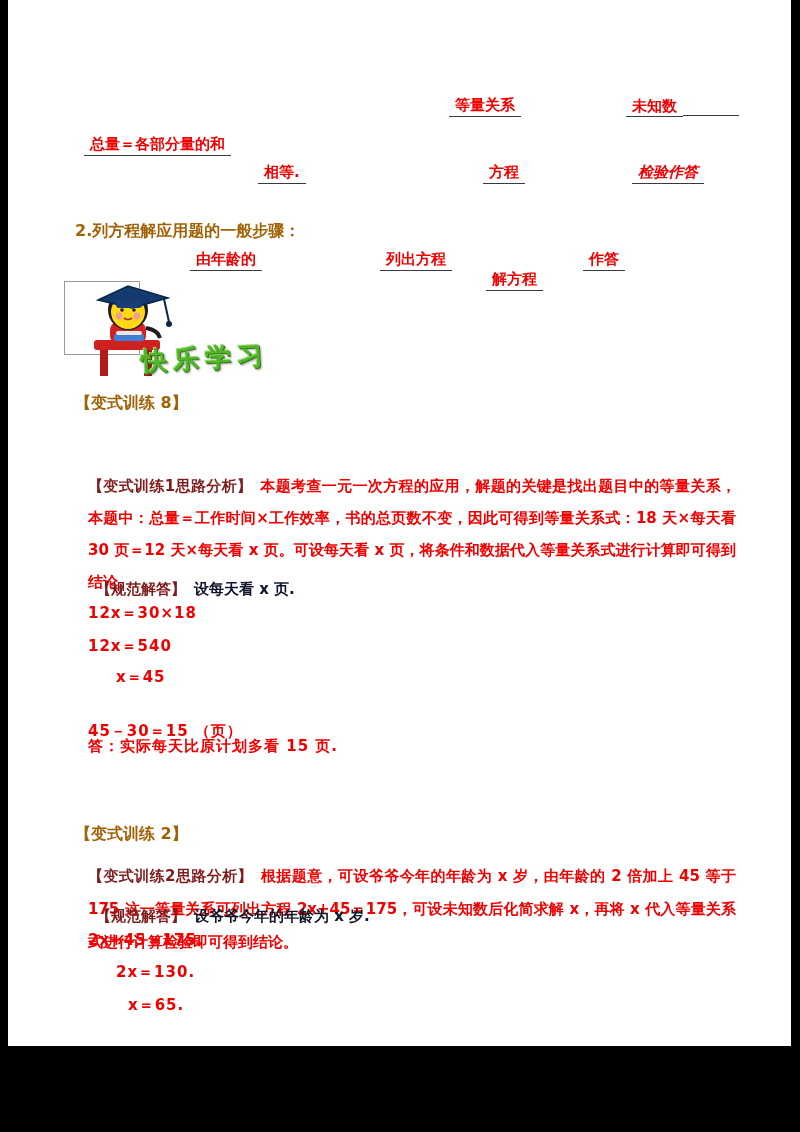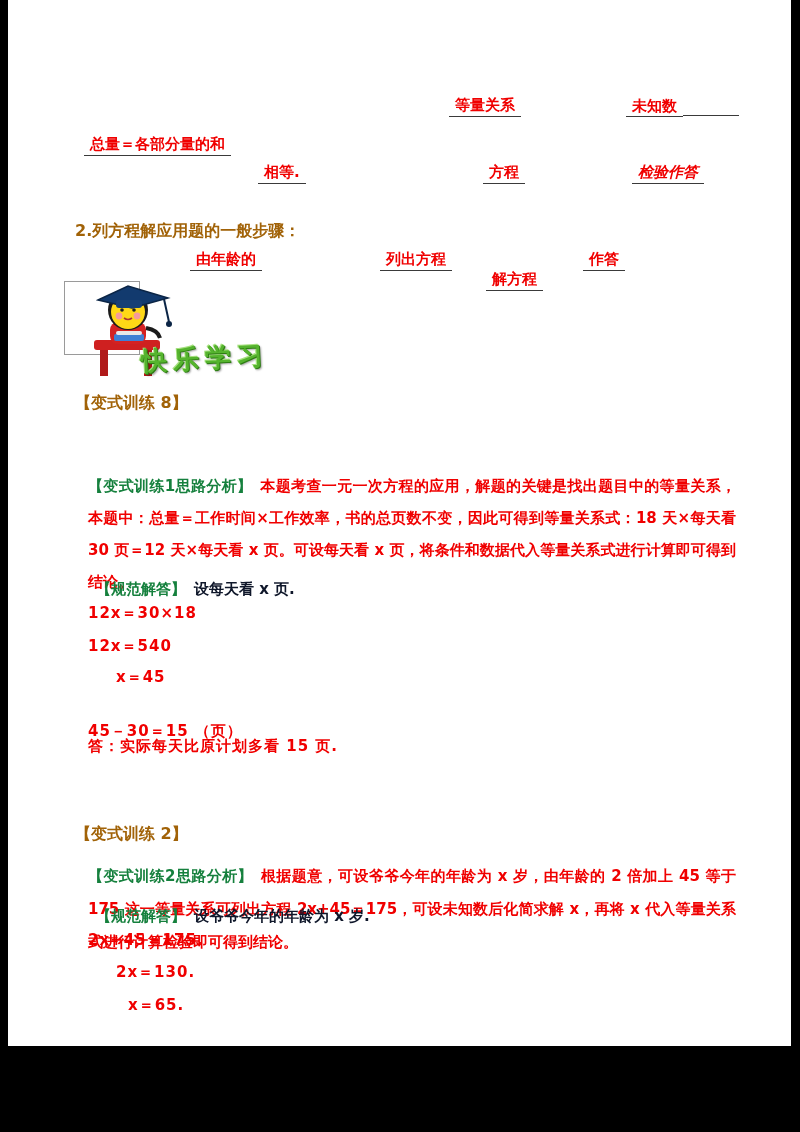--- a/index.html
+++ b/index.html
@@ -7,21 +7,21 @@
     width:800px;height:1132px;position:relative;background:#ffffff;
     font-family:"DejaVu Sans",sans-serif;overflow:hidden;
   }
   .bar{position:absolute;background:#000;}
   .bar-left{left:0;top:0;width:8px;height:1132px;}
   .bar-right{right:0;top:0;width:9px;height:1132px;}
   .bar-bottom{left:0;top:1046px;width:800px;height:86px;}
 
   .abs{position:absolute;white-space:nowrap;}
   .red{color:#0f172a;}
-  .blue{color:#15803d;font-weight:bold;}
+  .blue{color:#7f1d1d;font-weight:bold;}
   .purple{color:#a16207;font-weight:bold;}
   .blank{
     color:#f00000;font-weight:bold;font-size:15px;
     border-bottom:1.5px solid #3a3a3a;padding:0 6px 1px 6px;
   }
   .blank-tail{display:inline-block;width:56px;border-bottom:1.5px solid #3a3a3a;height:16px;vertical-align:bottom;}
   .heading{font-size:16px;}
   .label-inline{font-size:15px;margin-right:8px;}
   .para{
     position:absolute;left:88px;width:648px;

